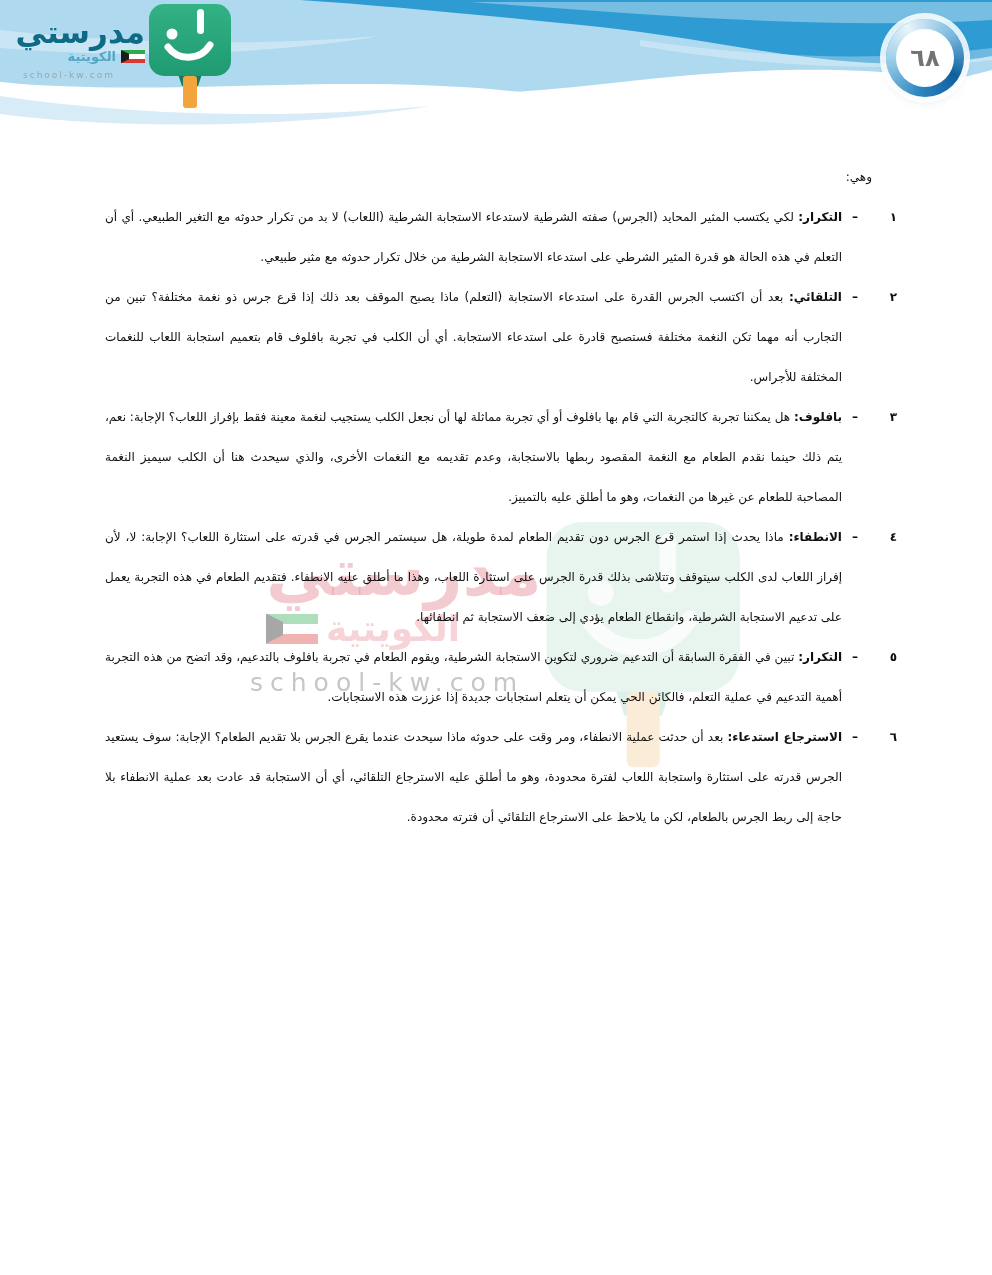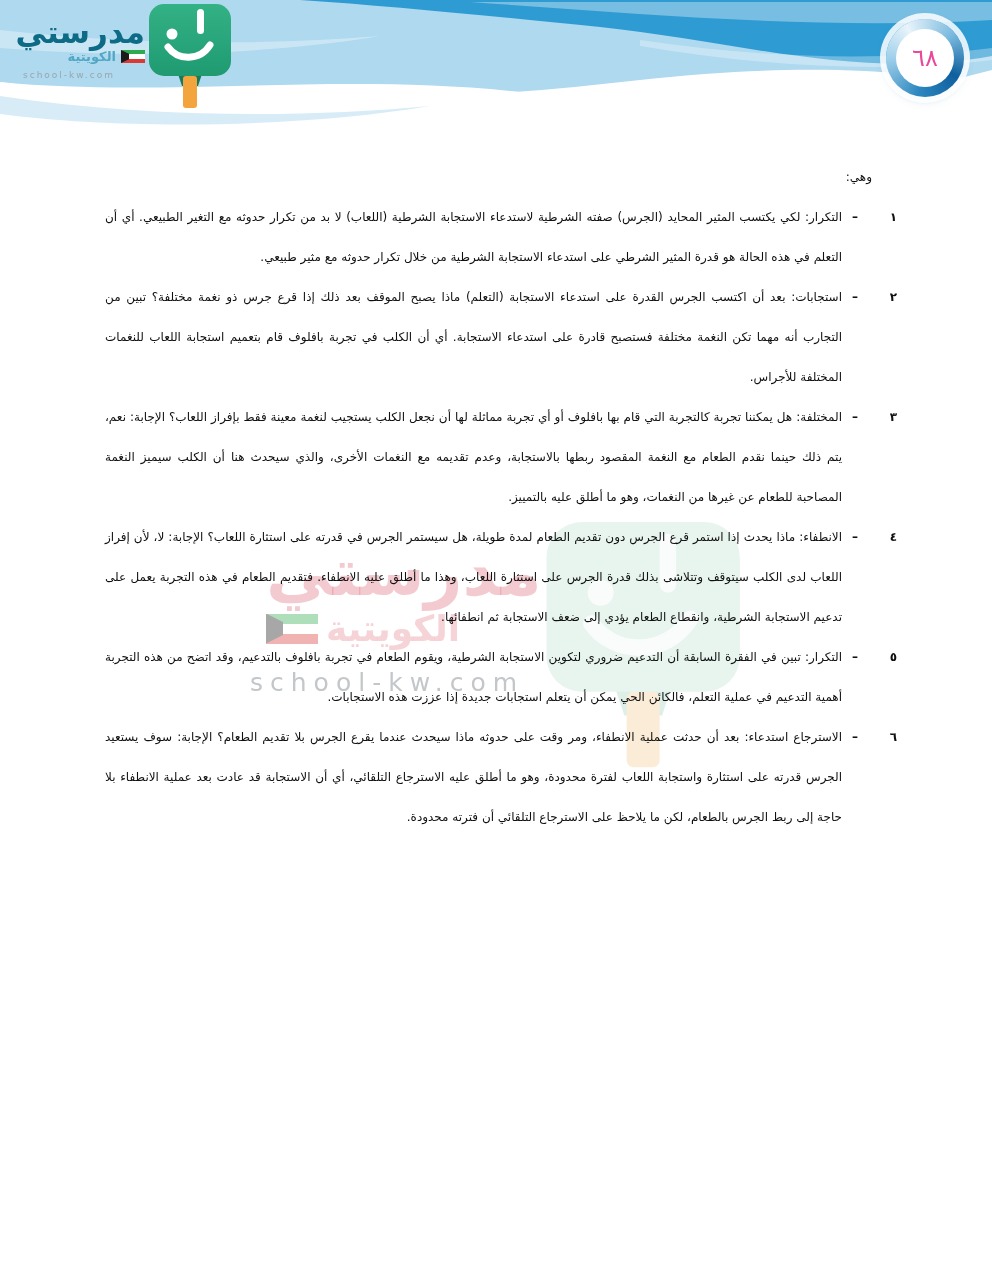--- a/index.html
+++ b/index.html
@@ -24,21 +24,21 @@
   .logo-site{margin-top:6px;font-size:9px;color:#9aa6ad;letter-spacing:2px;direction:ltr;text-align:left;}
   .badge{
     position:absolute;right:28px;top:19px;width:78px;height:78px;border-radius:50%;
     background:conic-gradient(from 120deg,#0f5f9e,#2c86bf 70deg,#9fd0ea 150deg,#e8f4fb 210deg,#79b9de 290deg,#0f5f9e 360deg);
     box-shadow:0 0 0 6px rgba(255,255,255,.85),0 3px 10px rgba(90,140,175,.35);
     display:flex;align-items:center;justify-content:center;
   }
   .badge-inner{
     width:58px;height:58px;border-radius:50%;background:#ffffff;
     display:flex;align-items:center;justify-content:center;
-    font-size:24px;font-weight:normal;color:#ec4899;
+    font-size:24px;font-weight:bold;color:#737373;
   }
   
   .wm{position:absolute;inset:0;z-index:1;pointer-events:none;}
   .wm-title{position:absolute;left:266px;top:540px;font-size:66px;font-weight:bold;
     color:rgba(226,128,140,.42);direction:rtl;line-height:66px;}
   .wm-subrow{position:absolute;left:266px;top:608px;display:flex;align-items:center;gap:8px;opacity:.38;}
   .wm-flag{width:52px;height:30px;position:relative;
     background:linear-gradient(#2faa4e 0 33%,#ffffff 33% 66%,#d93a35 66% 100%);}
   .wm-flag::before{content:"";position:absolute;left:0;top:0;width:17px;height:30px;
     background:#1b1b1b;clip-path:polygon(0 0,100% 28%,100% 72%,0 100%);}
@@ -52,21 +52,21 @@
     direction:rtl;font-size:12px;line-height:40px;text-align:justify;
   }
   .content p{margin:0;padding:0;}
   .intro2{margin-left:auto;margin-right:25px !important;}
   .item{display:flex;direction:rtl;align-items:flex-start;}
   .marker{
     flex:0 0 55px;display:flex;direction:rtl;justify-content:space-between;
     padding-left:10px;box-sizing:border-box;font-weight:bold;
   }
   .itext{flex:1 1 auto;}
-  .term{font-weight:normal;}
+  .term{font-weight:bold;}
 </style>
 </head>
 <body>
 
 <div class="page">
 
   <div class="hdr">
     <svg width="992" height="160" viewBox="0 0 992 160" preserveAspectRatio="none">
       <path d="M0,0 H992 V70 C850,108 700,112 520,92 C340,72 160,98 0,82 Z" fill="#aed9ef"></path>
       <path d="M300,0 H992 V56 C860,80 740,42 600,27 C480,15 390,6 300,0 Z" fill="#2f9bd3"></path>
@@ -142,32 +142,32 @@
         <span>لكي يكتسب المثير المحايد (الجرس) صفته الشرطية لاستدعاء الاستجابة الشرطية (اللعاب) لا بد من تكرار حدوثه مع التغير الطبيعي. أي أن التعلم في هذه الحالة هو قدرة المثير الشرطي على استدعاء الاستجابة الشرطية من خلال تكرار حدوثه مع مثير طبيعي.</span>
       </p>
     </section>
 
     <section class="item">
       <div class="marker">
         <span>٢</span>
         <span>–</span>
       </div>
       <p class="itext">
-        <b class="term">استجابات:</b>
+        <b class="term">التلقائي:</b>
         <span>بعد أن اكتسب الجرس القدرة على استدعاء الاستجابة (التعلم) ماذا يصبح الموقف بعد ذلك إذا قرع جرس ذو نغمة مختلفة؟ تبين من التجارب أنه مهما تكن النغمة مختلفة فستصبح قادرة على استدعاء الاستجابة. أي أن الكلب في تجربة بافلوف قام بتعميم استجابة اللعاب للنغمات المختلفة للأجراس.</span>
       </p>
     </section>
 
     <section class="item">
       <div class="marker">
         <span>٣</span>
         <span>–</span>
       </div>
       <p class="itext">
-        <b class="term">المختلفة:</b>
+        <b class="term">بافلوف:</b>
         <span>هل يمكننا تجربة كالتجربة التي قام بها بافلوف أو أي تجربة مماثلة لها أن نجعل الكلب يستجيب لنغمة معينة فقط بإفراز اللعاب؟ الإجابة: نعم، يتم ذلك حينما نقدم الطعام مع النغمة المقصود ربطها بالاستجابة، وعدم تقديمه مع النغمات الأخرى، والذي سيحدث هنا أن الكلب سيميز النغمة المصاحبة للطعام عن غيرها من النغمات، وهو ما أطلق عليه بالتمييز.</span>
       </p>
     </section>
 
     <section class="item">
       <div class="marker">
         <span>٤</span>
         <span>–</span>
       </div>
       <p class="itext">

